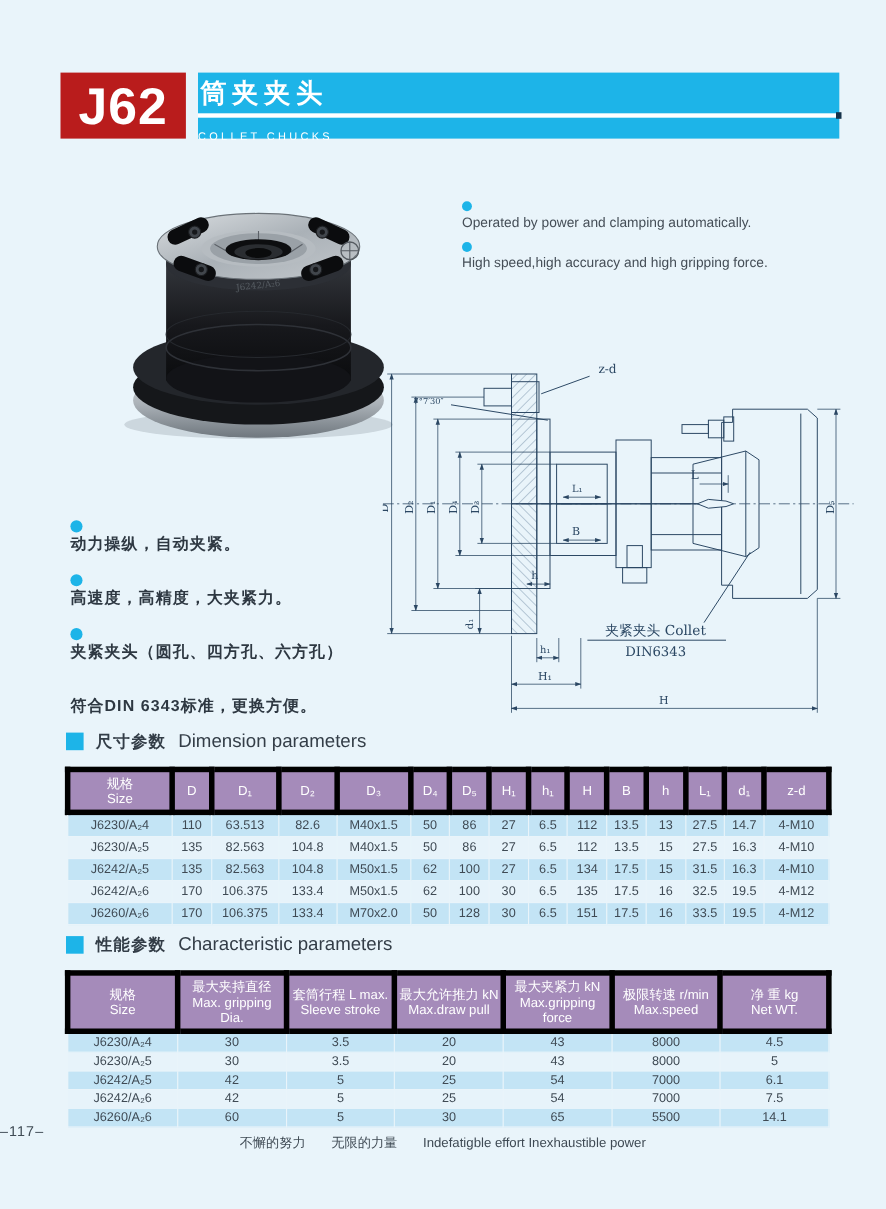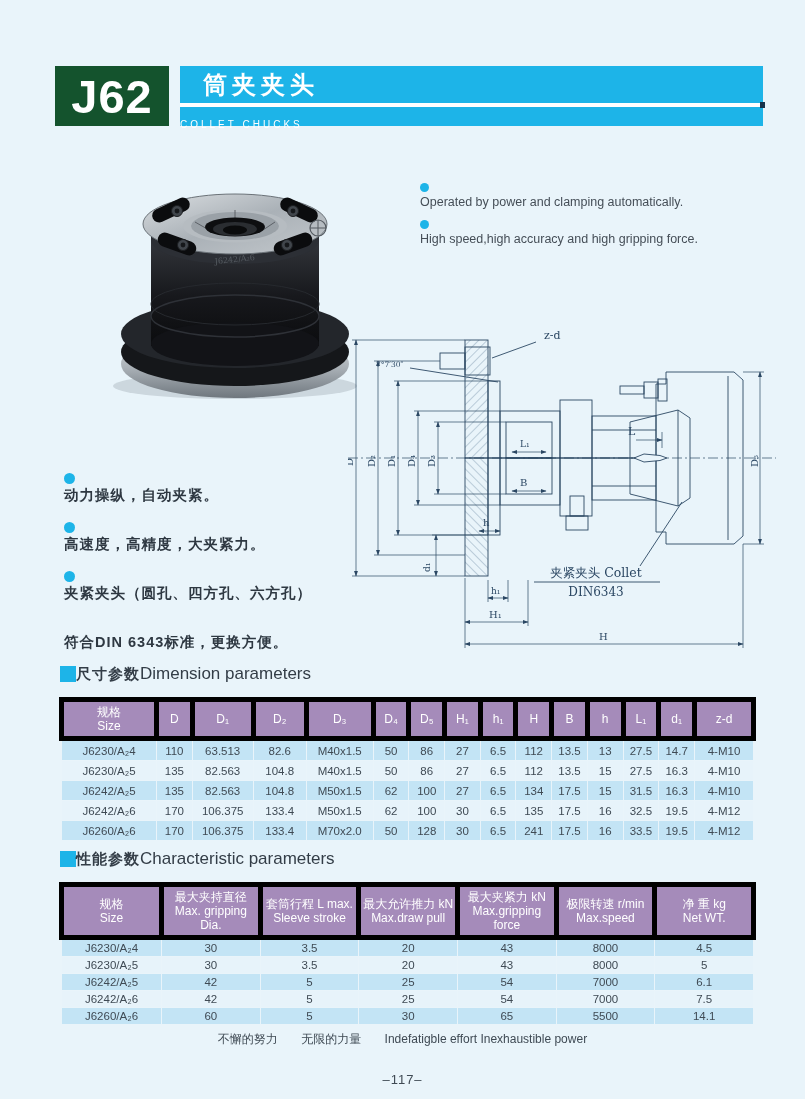--- a/index.html
+++ b/index.html
@@ -6,46 +6,46 @@
   body{
     width:805px;height:1099px;position:relative;overflow:hidden;
     background:#e9f4fa;
     font-family:"Liberation Sans",sans-serif;
     color:#3f4a54;
   }
   .abs{position:absolute;}
 
   
   #code-box{
-    left:55px;top:66px;width:114px;height:60px;background:#14532d;color:#fff;
+    left:55px;top:66px;width:114px;height:60px;background:#b91c1c;color:#fff;
     display:flex;align-items:center;justify-content:center;
     font-size:47px;font-weight:bold;letter-spacing:1px;
   }
   #title-band{left:180px;top:66px;width:583px;height:60px;background:#1db4e8;color:#fff;}
-  .band-top{height:37px;display:flex;align-items:center;padding-left:23px;
+  .band-top{height:37px;display:flex;align-items:center;padding-left:2px;
     font-size:24px;font-weight:bold;letter-spacing:5px;}
   .band-divider{height:4px;background:#ffffff;position:relative;}
   .band-divider::after{content:"";position:absolute;right:-2px;top:-1px;width:5px;height:6px;background:#16324a;}
   .band-bottom{height:35px;display:flex;align-items:center;
     font-size:10px;letter-spacing:3px;}
 
   
   #features-en{left:420px;top:178px;width:352px;}
   #features-zh{left:64px;top:466px;width:300px;}
   .feat-item{display:flex;flex-direction:column;}
   .feat-en{margin-bottom:3px;}
   .feat-zh{margin-bottom:8px;}
   .feat-item .dot{flex:none;border-radius:50%;background:#1db4e8;}
   .feat-en .dot{width:9px;height:9px;margin:5px 9px 0 0;}
   .feat-zh .dot{width:11px;height:11px;margin:7px 10px 0 0;}
   .feat-en .feat-text{font-size:12.5px;line-height:20px;color:#454e57;}
   .feat-zh .feat-text{font-size:14.5px;line-height:23px;font-weight:bold;color:#2e3842;letter-spacing:1px;}
 
   
-  .section{left:60px;display:flex;align-items:center;}
+  .section{left:60px;display:flex;align-items:center;gap:11px;}
   #section-dimension{top:664px;}
   #section-characteristic{top:849px;}
   .section .sq{width:16px;height:16px;background:#1db4e8;flex:none;}
   .section .zh{font-size:15px;font-weight:bold;color:#333d47;letter-spacing:1px;}
   .section .en{font-size:17px;color:#333d47;}
 
   
   .data-table{border-collapse:collapse;width:697px;table-layout:fixed;}
   #dimension-table-wrap{left:59px;top:697px;}
   #characteristic-table-wrap{left:59px;top:882px;}
@@ -63,21 +63,21 @@
   #dimension-table th:nth-child(1){width:88px;}
   #dimension-table th:nth-child(3){width:54px;}
   #dimension-table th:nth-child(4){width:46px;}
   #dimension-table th:nth-child(5){width:60px;}
   #dimension-table th:nth-child(15){width:52px;}
   #characteristic-table th:nth-child(1){width:93px;}
 
   
   #footer-motto{top:1031px;left:0;width:805px;text-align:center;font-size:12px;color:#3f4a54;}
   #footer-motto span{margin:0 10px;}
-  #page-number{top:1072px;left:0;width:805px;text-align:center;font-size:13px;color:#3f4a54;letter-spacing:1px;}
+  #page-number{top:1021px;left:0;width:805px;font-size:13px;color:#3f4a54;letter-spacing:1px;}
 
   
   #product-photo{left:85px;top:148px;}
   #technical-diagram{left:348px;top:326px;}
   svg text{font-family:"DejaVu Serif","Liberation Serif",serif;}
 </style>
 </head>
 <body>
 
 <div class="abs" id="code-box">
@@ -378,21 +378,21 @@
         <tr>
           <td>J6260/A₂6</td>
           <td>170</td>
           <td>106.375</td>
           <td>133.4</td>
           <td>M70x2.0</td>
           <td>50</td>
           <td>128</td>
           <td>30</td>
           <td>6.5</td>
-          <td>241</td>
+          <td>151</td>
           <td>17.5</td>
           <td>16</td>
           <td>33.5</td>
           <td>19.5</td>
           <td>4-M12</td>
         </tr>
       </tbody>
     </table>
 </div>
 

